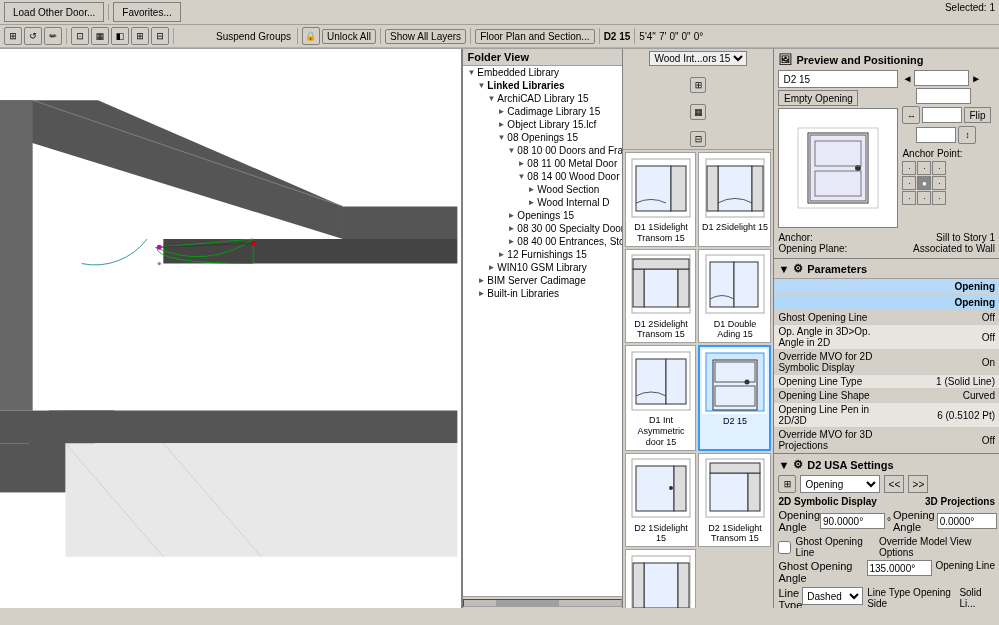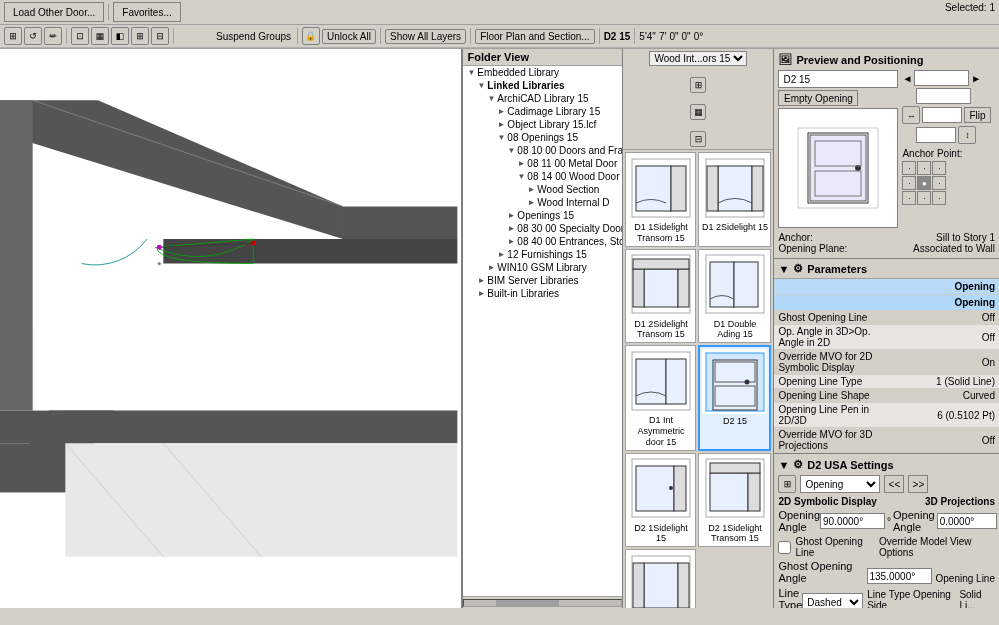--- a/index.html
+++ b/index.html
@@ -291,21 +291,21 @@
     .nav-btn {
       width: 20px; height: 18px;
       border: 1px solid #808080;
       background: #d4d0c8;
       font-size: 10px;
       cursor: pointer;
       display: flex; align-items: center; justify-content: center;
     }
     .sym-row {
       display: flex;
-      align-items: flex-end;
+      align-items: flex-start;
       justify-content: space-between;
       margin-bottom: 3px;
     }
     .sym-label { flex: 1; }
     .sym-input {
       height: 16px;
       font-size: 10px;
       border: 1px solid #808080;
       width: 80px;
       padding: 0 2px;
@@ -523,21 +523,21 @@
         <div class="tree-item" style="padding-left: 34px;">
           <span style="font-size:8px;color:#555;">►</span>
           <span style="font-size:10px;">12 Furnishings 15</span>
         </div>
         <div class="tree-item" style="padding-left: 24px;">
           <span style="font-size:8px;color:#555;">►</span>
           <span style="font-size:10px;">WIN10 GSM Library</span>
         </div>
         <div class="tree-item" style="padding-left: 14px;">
           <span style="font-size:8px;color:#555;">►</span>
-          <span style="font-size:10px;">BIM Server Libraries</span>
+          <span style="font-size:10px;">BIM Server Cadimage</span>
         </div>
         <div class="tree-item" style="padding-left: 14px;">
           <span style="font-size:8px;color:#555;">►</span>
           <span style="font-size:10px;">Built-in Libraries</span>
         </div>
       </div>
     <div class="scrollbar-h">
       <div style="width:100%;height:8px;background:#c0bdb8;border:1px inset #a0a0a0;position:relative;">
         <div style="position:absolute;left:20%;width:40%;height:100%;background:#a0a0a0;"></div>
       </div>

